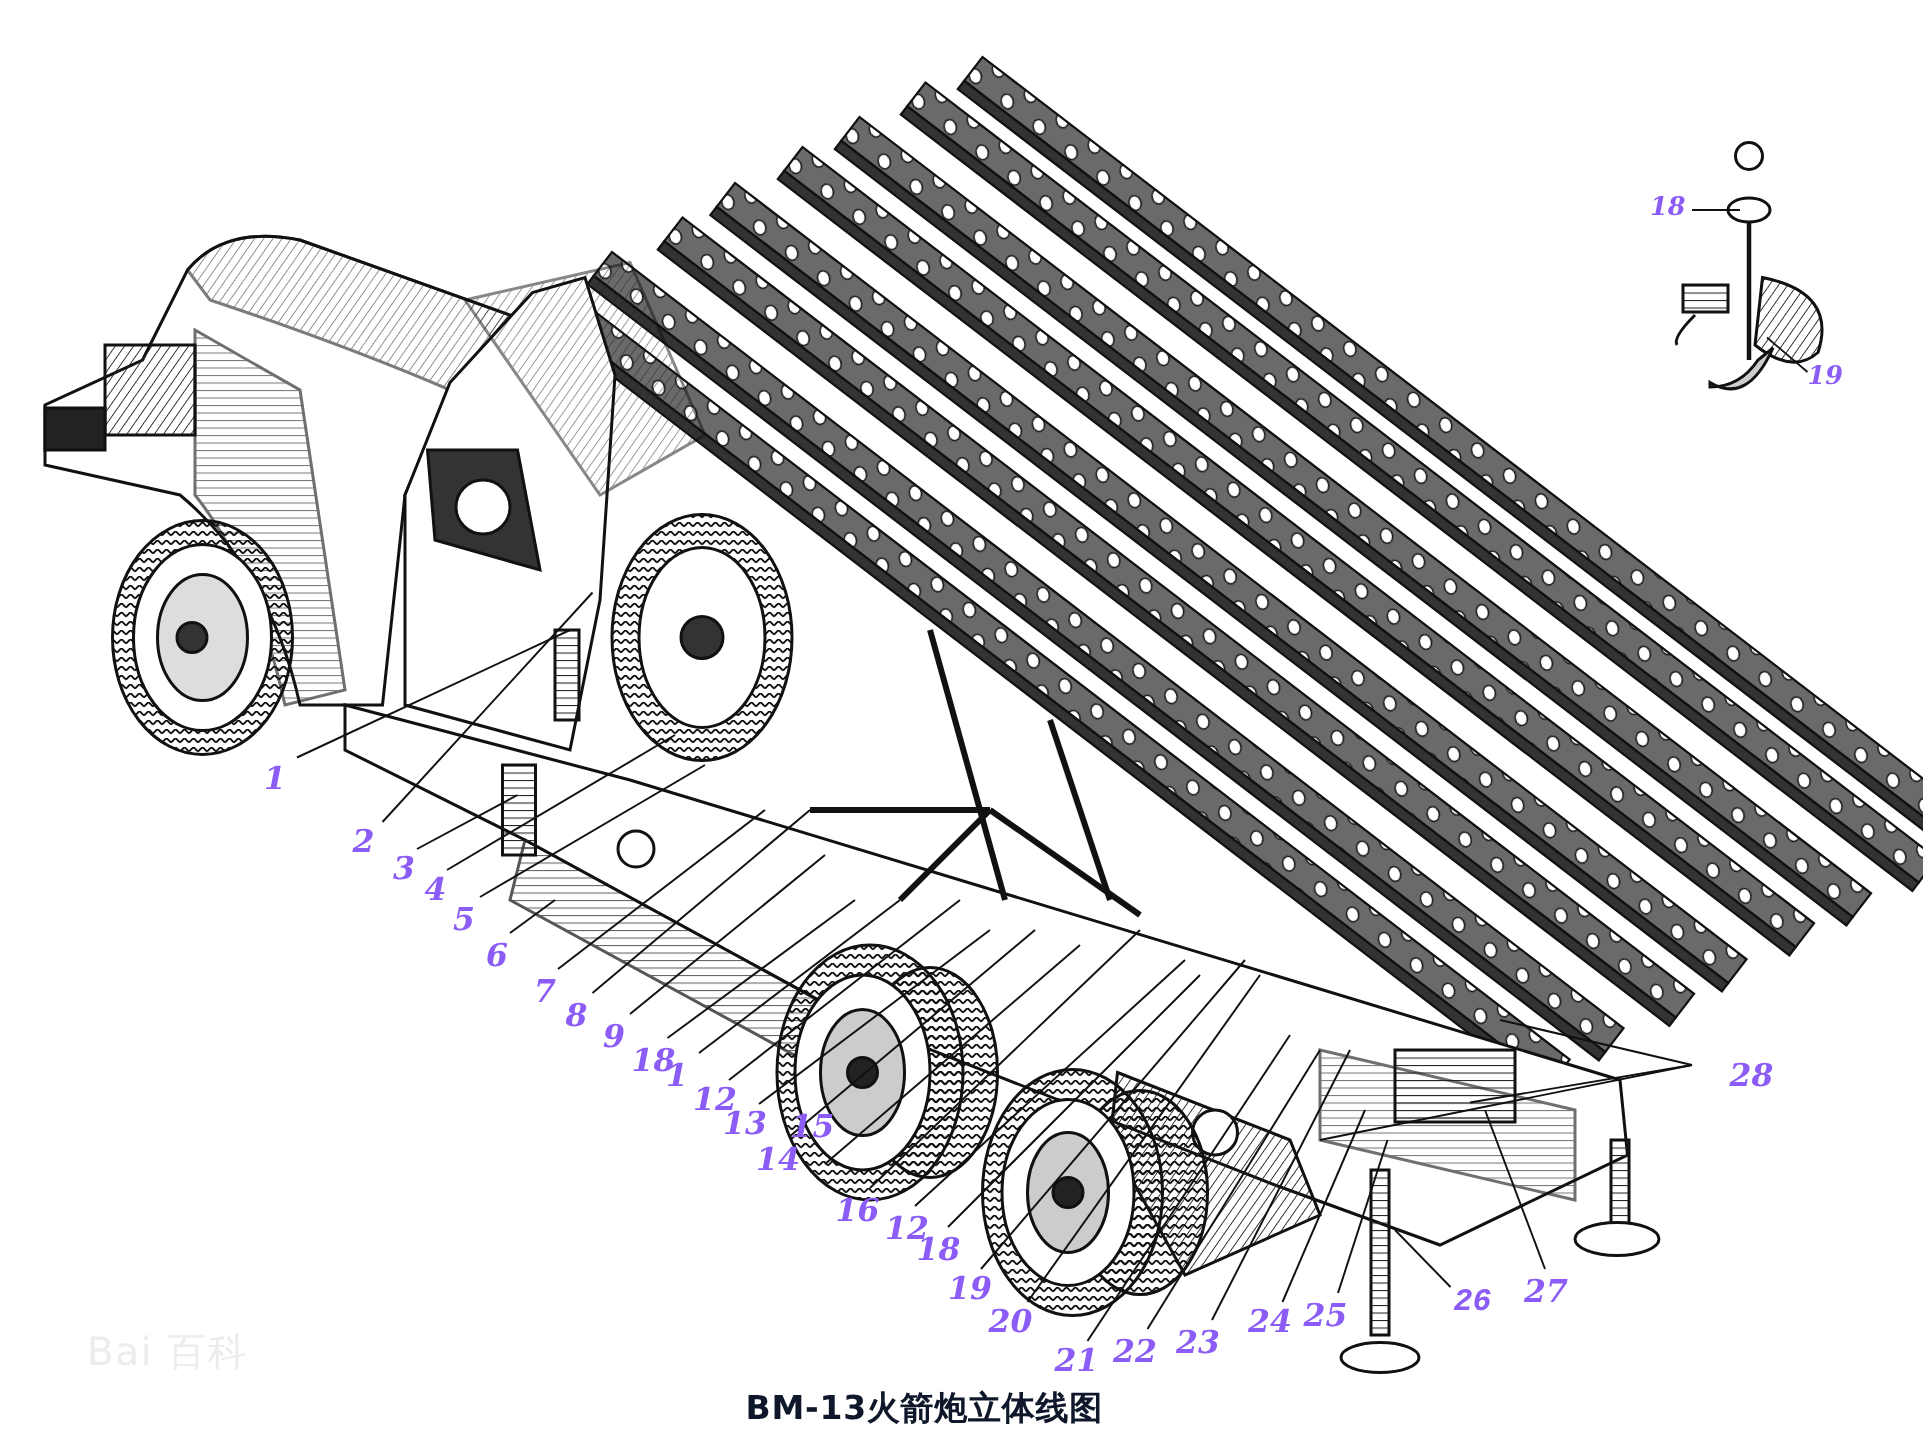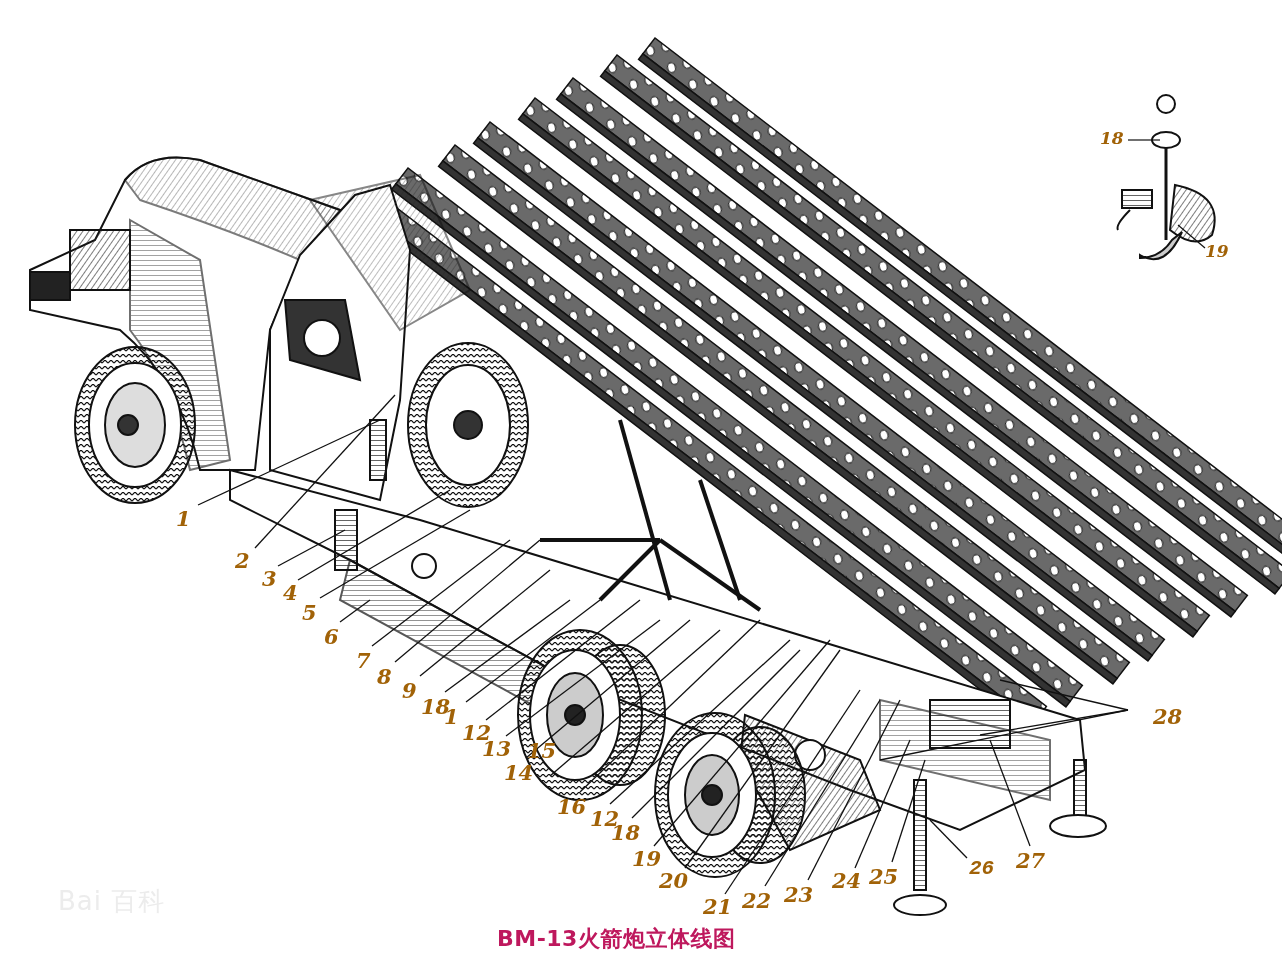--- a/index.html
+++ b/index.html
@@ -5,29 +5,29 @@
     html, body { margin: 0; padding: 0; background: #ffffff; }
     body { width: 1282px; height: 962px; position: relative; overflow: hidden; font-family: "DejaVu Sans", sans-serif; }
     #stage { position: absolute; left: 0; top: 0; width: 1282px; height: 962px; }
     svg { position: absolute; left: 0; top: 0; }
     .callout {
       position: absolute;
       font-family: "DejaVu Serif", serif;
       font-style: italic;
       font-weight: bold;
       font-size: 21px;
-      color: #a16207;
+      color: #8b5cf6;
       line-height: 1;
       white-space: nowrap;
     }
     .inset-callout { font-size: 17px; }
     #caption {
       position: absolute; left: 497px; top: 924px;
       font-family: "DejaVu Sans", sans-serif; font-weight: bold;
-      font-size: 22px; color: #be185d; letter-spacing: 0.5px;
+      font-size: 22px; color: #0f172a; letter-spacing: 0.5px;
     }
     #watermark {
       position: absolute; left: 58px; top: 884px;
       font-family: "DejaVu Sans", sans-serif; font-size: 26px;
       color: #ececec; letter-spacing: 1px;
     }
   </style>
 </head>
 <body>
 

